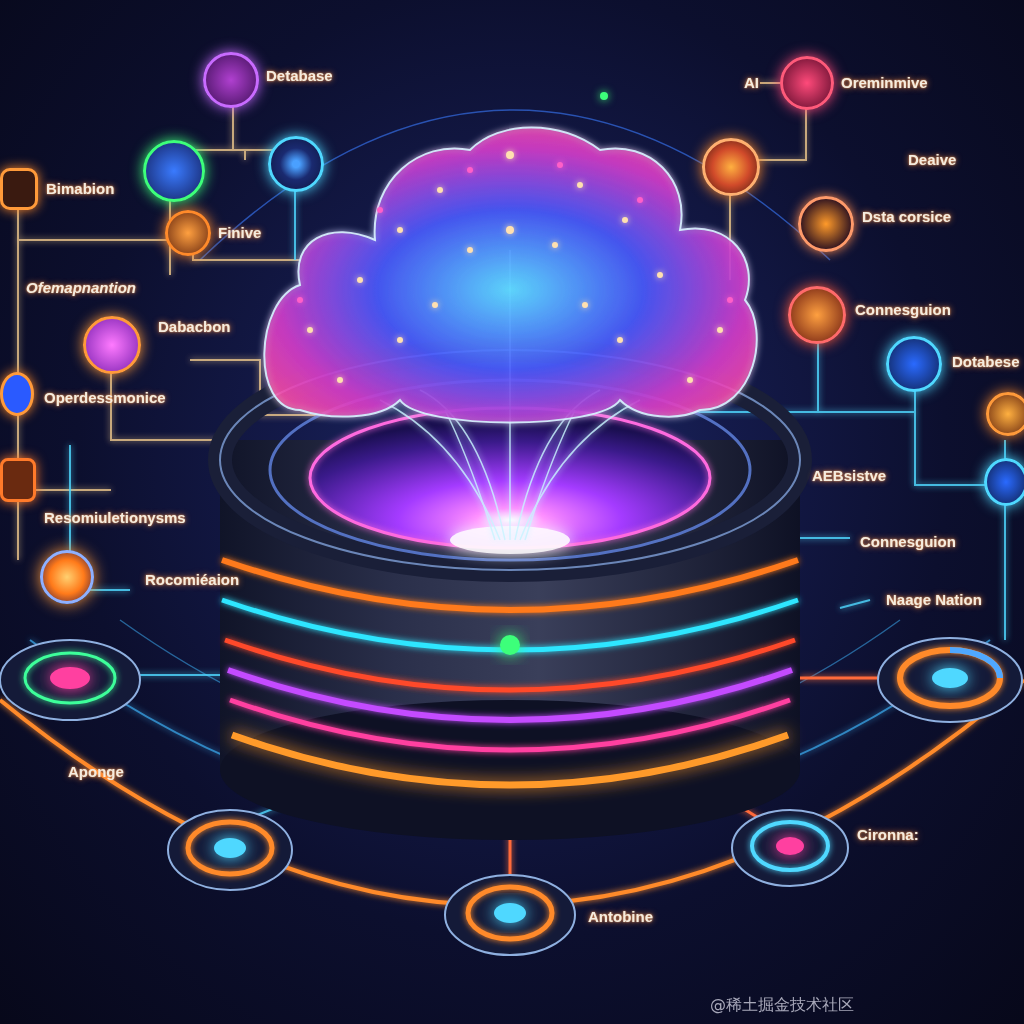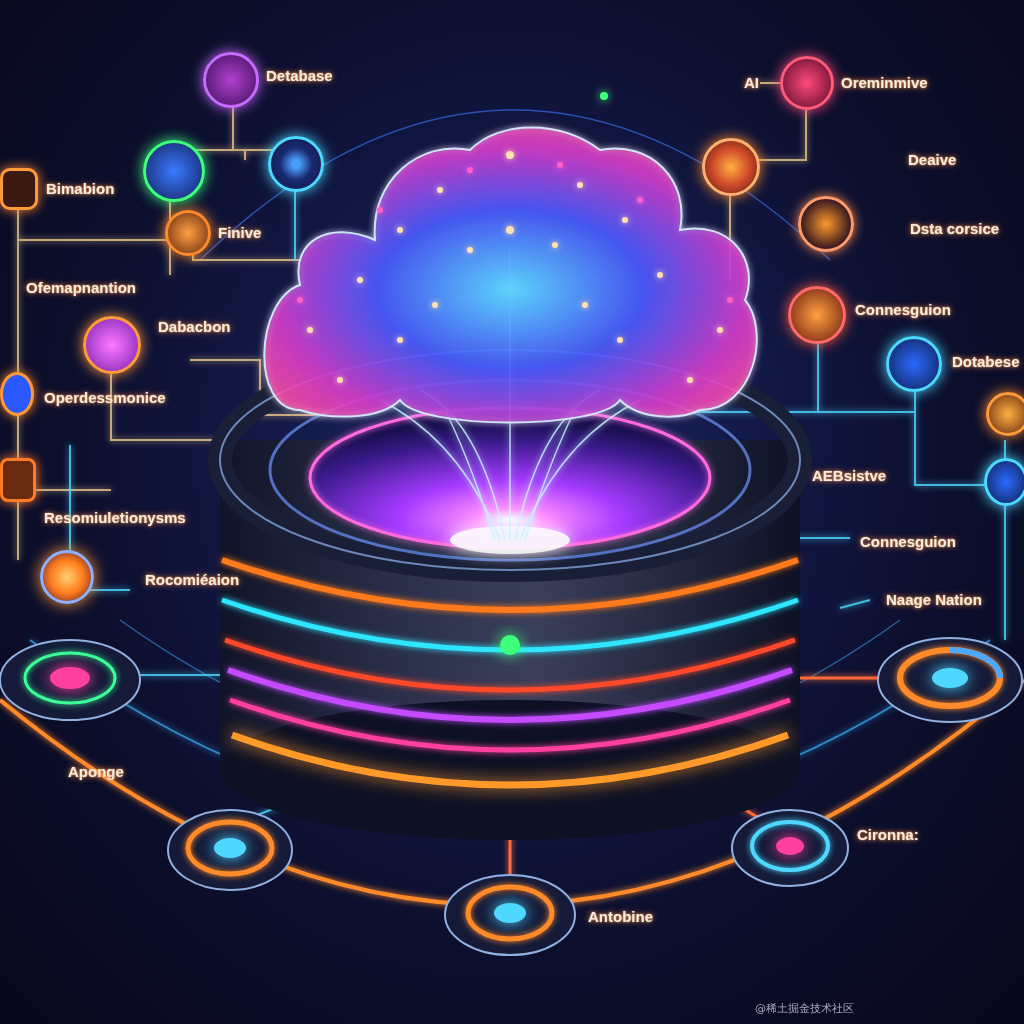--- a/index.html
+++ b/index.html
@@ -4,21 +4,21 @@
 <style>
   html,body{margin:0;padding:0;}
   body{width:1024px;height:1024px;overflow:hidden;position:relative;
     background:radial-gradient(ellipse at 50% 45%, #1f2a6b 0%, #141a4a 30%, #0c0f2e 60%, #07081a 100%);
     font-family:"Liberation Sans", sans-serif;}
   .stage{position:absolute;left:0;top:0;width:864px;height:1024px;}
   svg.lines{position:absolute;left:0;top:0;width:1024px;height:1024px;}
   .node{position:absolute;border-radius:50%;box-sizing:border-box;display:flex;align-items:center;justify-content:center;}
   .label{position:absolute;color:#f4ecdf;font-weight:bold;font-size:15px;white-space:nowrap;
     text-shadow:0 0 6px rgba(255,140,60,.9),0 0 2px rgba(255,180,120,.9);}
-  .watermark{position:absolute;right:10px;bottom:8px;color:rgba(220,220,235,.75);font-size:11px;font-family:"DejaVu Sans",sans-serif;}
+  .watermark{position:absolute;right:10px;bottom:8px;color:rgba(220,220,235,.75);font-size:16px;font-family:"DejaVu Sans",sans-serif;}
   .dot{position:absolute;width:8px;height:8px;border-radius:50%;}
 </style>
 </head>
 <body>
 
 <div class="stage">
 
   <svg class="lines" viewBox="0 0 1024 1024">
     <defs>
       <filter id="glow" x="-50%" y="-50%" width="200%" height="200%">
@@ -206,31 +206,31 @@
   <div class="node" style="left:788px;top:286px;width:58px;height:58px;border:3px solid #ff6a6a;background:radial-gradient(#ffa040,#6a1a10);box-shadow:0 0 14px #ff5a3a;"></div>
   <div class="node" style="left:886px;top:336px;width:56px;height:56px;border:3px solid #4fd8ff;background:radial-gradient(#2a6aff,#0e2050);box-shadow:0 0 14px #4fd8ff;"></div>
   <div class="node" style="left:986px;top:392px;width:44px;height:44px;border:3px solid #ff9a3a;background:radial-gradient(#ffb040,#6a2a10);box-shadow:0 0 14px #ff8a2a;"></div>
   <div class="node" style="left:984px;top:458px;width:44px;height:48px;border:3px solid #4fd8ff;background:radial-gradient(#2a6aff,#0e2050);box-shadow:0 0 14px #4fd8ff;"></div>
 
   <div class="dot" style="left:600px;top:92px;background:#3dff7a;box-shadow:0 0 8px #3dff7a;"></div>
 
   <div class="label" style="left:266px;top:67px;">Detabase</div>
   <div class="label" style="left:46px;top:180px;text-align:right;">Bimabion</div>
   <div class="label" style="left:218px;top:224px;">Finive</div>
-  <div class="label" style="left:26px;top:279px;">Ofemapnantion</div>
+  <div class="label" style="left:26px;top:279px;font-style:italic;">Ofemapnantion</div>
   <div class="label" style="left:158px;top:318px;">Dabacbon</div>
   <div class="label" style="left:44px;top:389px;">Operdessmonice</div>
   <div class="label" style="left:44px;top:509px;">Resomiuletionysms</div>
   <div class="label" style="left:106px;top:571px;padding-left:39px;">Rocomiéaion</div>
   <div class="label" style="left:68px;top:763px;">Aponge</div>
 
   <div class="label" style="left:744px;top:74px;">AI</div>
   <div class="label" style="left:841px;top:74px;">Oreminmive</div>
   <div class="label" style="left:908px;top:151px;">Deaive</div>
-  <div class="label" style="left:862px;top:220px;margin-left:48px;">Dsta corsice</div>
+  <div class="label" style="left:862px;top:208px;">Dsta corsice</div>
   <div class="label" style="left:855px;top:301px;">Connesguion</div>
   <div class="label" style="left:952px;top:353px;">Dotabese</div>
   <div class="label" style="left:812px;top:458px;margin-top:9px;">AEBsistve</div>
   <div class="label" style="left:860px;top:533px;">Connesguion</div>
   <div class="label" style="left:886px;top:591px;">Naage Nation</div>
   <div class="label" style="left:857px;top:826px;">Cironna:</div>
 
   <div class="label" style="left:588px;top:908px;">Antobine</div>
 
   <div class="watermark">@稀土掘金技术社区</div>

